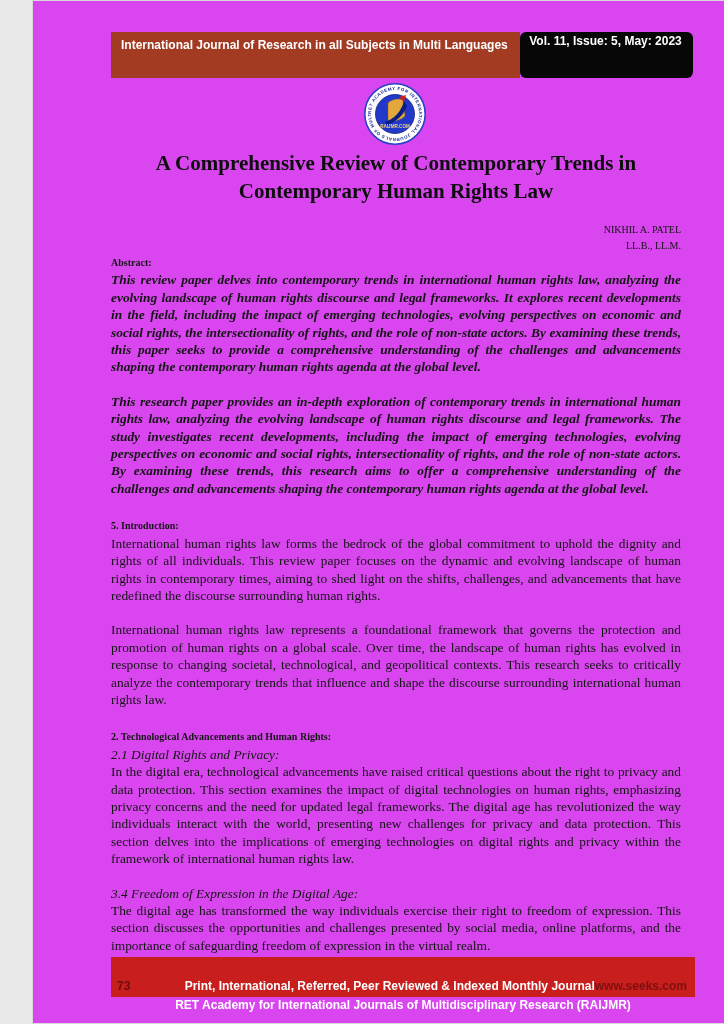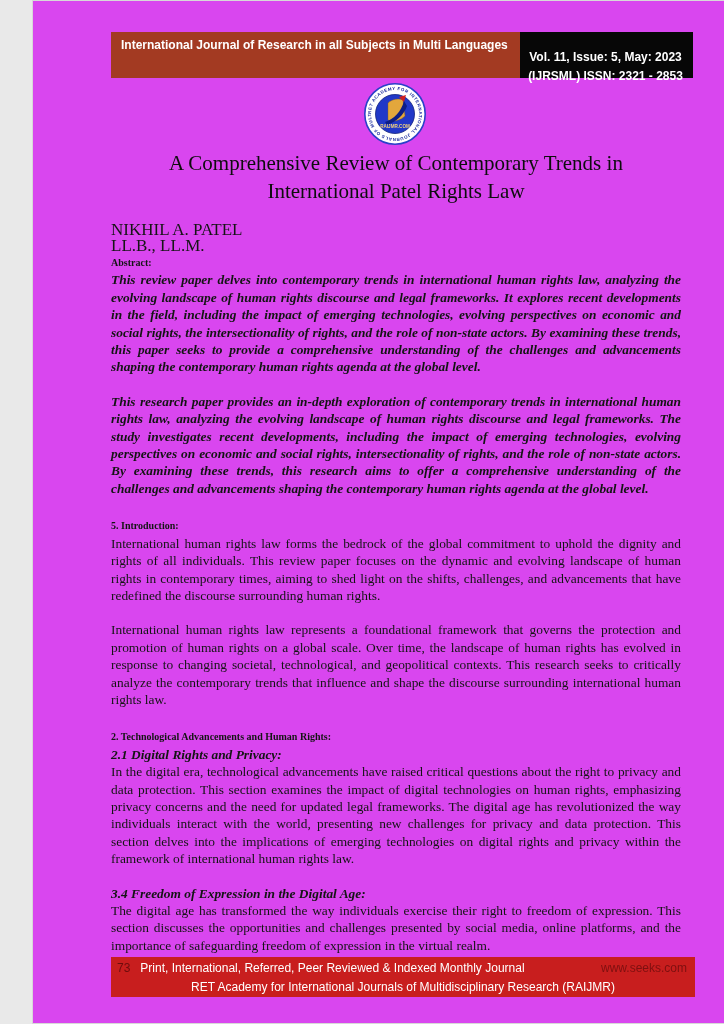--- a/index.html
+++ b/index.html
@@ -22,70 +22,69 @@
     font-weight:bold;font-size:12px;line-height:19px;
   }
   .header-left{
     flex:0 0 409px;box-sizing:border-box;
     background:#A33A22;color:#ffffff;
     padding:4px 6px 0 10px;
   }
   .header-right{
     flex:1;box-sizing:border-box;
     background:#070707;color:#ffffff;
-    text-align:center;padding:16px 6px 0 4px;
+    text-align:center;padding:0 6px 0 4px;border-radius:6px;
   }
   
   .logo-wrap{position:absolute;top:81px;left:330px;width:64px;height:64px;}
   
   .article-title{
     position:absolute;top:149px;left:78px;width:570px;
-    text-align:center;font-size:21px;font-weight:normal;line-height:27.5px;color:#0d0d0d;
+    text-align:center;font-size:21px;font-weight:bold;line-height:27.5px;color:#0d0d0d;
   }
   .author-block{
     position:absolute;top:221px;left:78px;width:570px;
-    text-align:left;font-size:17px;line-height:16px;color:#151515;
+    text-align:right;font-size:10px;line-height:16px;color:#151515;
   }
   
   .content{
     position:absolute;top:253px;left:78px;width:570px;
     font-size:13.4px;line-height:17.4px;text-align:justify;color:#141414;
   }
   .h-bold{font-weight:bold;font-size:10px;}
   .abstract-par{font-style:italic;font-weight:bold;}
   .par{margin:0;}
   .gap{height:17px;}
   .gap-lg{height:20px;}
-  .sub-head{font-weight:bold;font-style:italic;}
+  .sub-head{font-weight:normal;font-style:italic;}
   
   .footer-bar{
     position:absolute;top:956px;left:78px;width:584px;height:40px;
     background:#C81E1E;color:#ffffff;
     font-family:"Liberation Sans", sans-serif;
-    font-weight:normal;font-size:12px;line-height:19px;
-    box-sizing:border-box;padding-top:2px;
+    font-weight:bold;font-size:12px;line-height:19px;
+    box-sizing:border-box;padding-top:20px;
   }
   .footer-line1{display:flex;padding:0 8px 0 6px;}
   .footer-pageno{color:#6E0D0D;margin-right:10px;}
-  .footer-center{flex:1;text-align:left;}
+  .footer-center{flex:1;text-align:right;}
   .footer-site{color:#7E1010;}
   .footer-line2{text-align:center;}
 </style>
 </head>
 <body>
 
 <div class="page">
 
   <div class="header-bar">
     <div class="header-left">
       <div>International Journal of Research in all Subjects in Multi Languages</div>
     </div>
     <div class="header-right">
       <div>Vol. 11, Issue: 5, May: 2023</div>
-      <div>(IJRSML) ISSN: 2321 - 2853</div>
     </div>
   </div>
 
   <div class="logo-wrap">
     <svg viewBox="0 0 64 64" width="64" height="64">
       <circle cx="32" cy="32" r="30.2" fill="#ffffff" stroke="#2a41c9" stroke-width="1.6"></circle>
       <defs>
         <path id="ringPath" d="M 8 32 A 24 24 0 1 1 56 32 A 24 24 0 1 1 8 32" fill="none"></path>
       </defs>
       <text font-size="4.4" fill="#16279b" letter-spacing="0.55" font-weight="bold" font-family="Liberation Sans, sans-serif">
@@ -94,21 +93,21 @@
       <circle cx="32" cy="32" r="19.5" fill="#2138c8" stroke="#101f7a" stroke-width="0.8"></circle>
       <path d="M 25 21 C 29 17 36 16 40 18 L 42 34 C 37 39 29 40 25 38 Z" fill="#e3a73c" stroke="#8a5f14" stroke-width="0.4"></path>
       <path d="M 36 15 L 43 13 L 41 20 Z" fill="#cf2020"></path>
       <path d="M 22 40 C 31 37 38 30 41 19 L 44 24 C 41 33 33 40 24 43 Z" fill="#0d1d86"></path>
       <text x="32" y="45.5" text-anchor="middle" font-size="4.6" font-weight="bold" fill="#f3d27a" font-family="Liberation Sans, sans-serif">RAIJMR.COM</text>
     </svg>
   </div>
 
   <div class="article-title">
     <div>A Comprehensive Review of Contemporary Trends in</div>
-    <div>International Patel Rights Law</div>
+    <div>Contemporary Human Rights Law</div>
   </div>
 
   <div class="author-block">
     <div>NIKHIL A. PATEL</div>
     <div>LL.B., LL.M.</div>
   </div>
 
   <div class="content">
     <div class="h-bold">Abstract:</div>
     <p class="par abstract-par">This review paper delves into contemporary trends in international human rights law, analyzing the evolving landscape of human rights discourse and legal frameworks. It explores recent developments in the field, including the impact of emerging technologies, evolving perspectives on economic and social rights, the intersectionality of rights, and the role of non-state actors. By examining these trends, this paper seeks to provide a comprehensive understanding of the challenges and advancements shaping the contemporary human rights agenda at the global level.</p>

